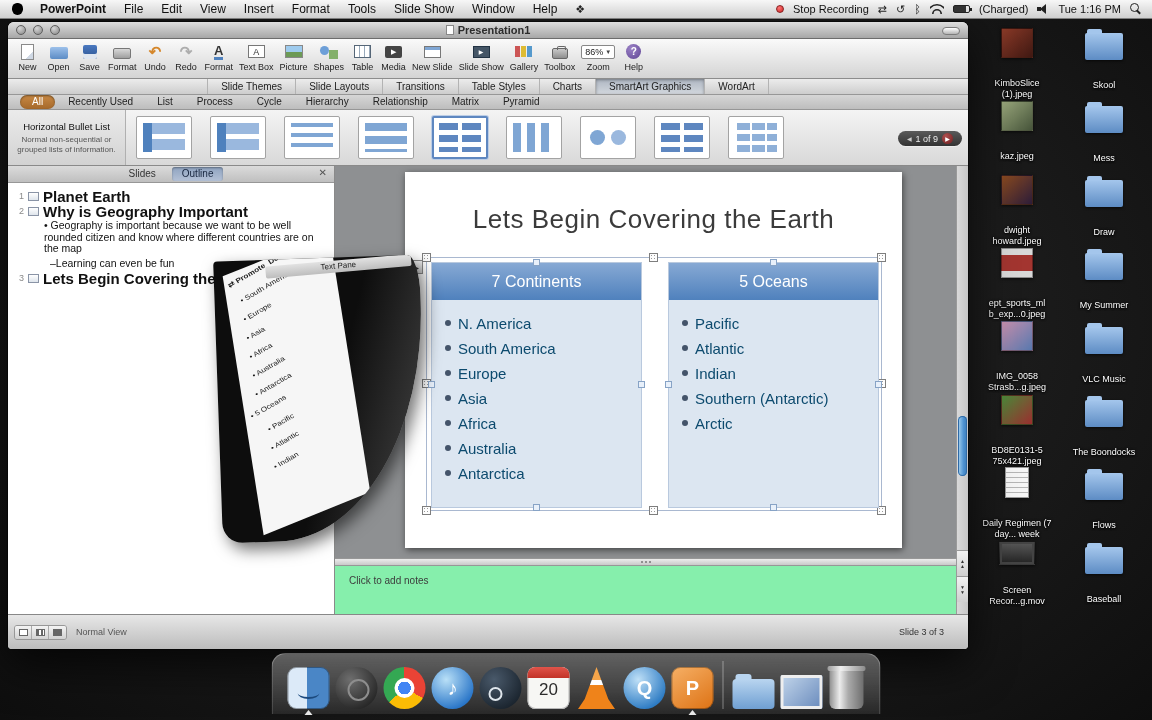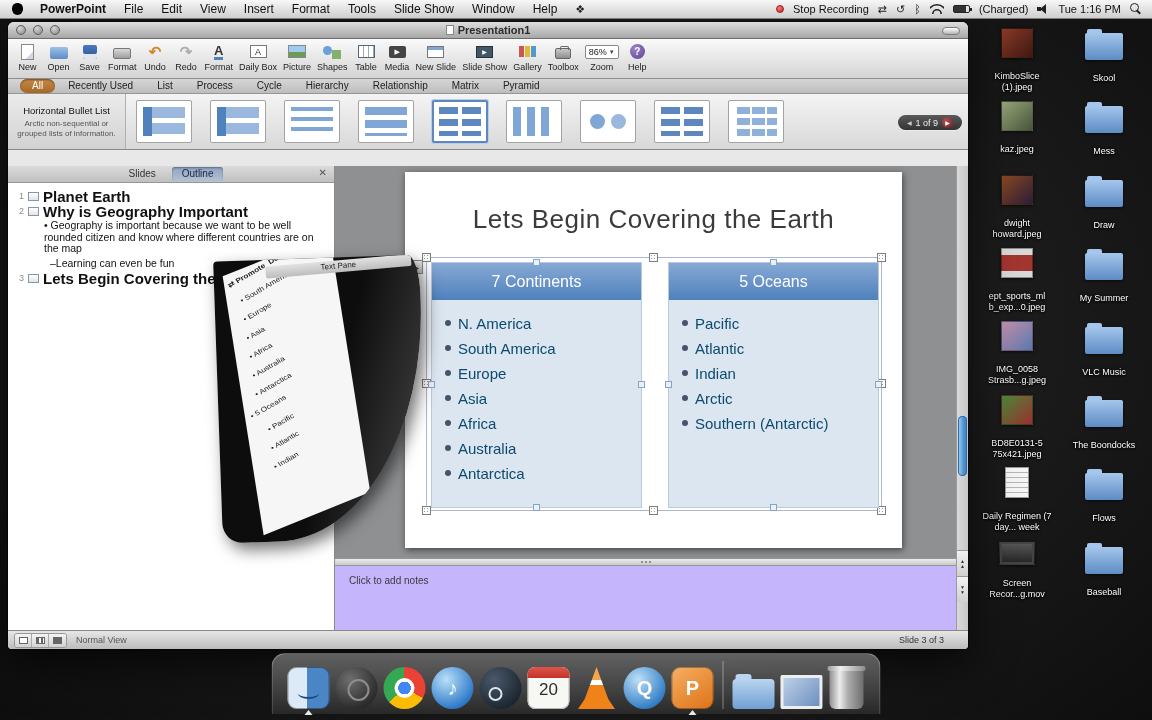--- a/index.html
+++ b/index.html
@@ -151,40 +151,40 @@
 .salist li::before{content:"";position:absolute;left:-13px;top:9px;width:6px;height:6px;border-radius:50%;background:#44546a;}
 .bhandle{position:absolute;width:7px;height:7px;background:#e8f0fa;border:1px solid #87a3c6;}
 .bh-t{left:50%;margin-left:-4px;top:-4px;}
 .bh-b{left:50%;margin-left:-4px;bottom:-4px;}
 .bh-l{left:-4px;top:50%;margin-top:-4px;}
 .bh-r{right:-4px;top:50%;margin-top:-4px;}
 
 
 .splitter{position:absolute;left:0;right:12px;top:392px;height:8px;background:linear-gradient(#ececec,#c9c9c9);border-top:1px solid #979797;border-bottom:1px solid #979797;display:flex;align-items:center;justify-content:center;gap:2px;}
 .splitter i{width:2px;height:2px;border-radius:50%;background:#777;display:block;}
-.notes{position:absolute;left:0;right:12px;top:400px;bottom:0;background:#c4b5fd;}
+.notes{position:absolute;left:0;right:12px;top:400px;bottom:0;background:#86efac;}
 .notes .ph{font-size:10px;color:#3c3c3c;margin:9px 0 0 14px;}
 .vscroll{position:absolute;right:0;top:0;bottom:0;width:12px;background:linear-gradient(90deg,#d9d9d9,#c6c6c6);border-left:1px solid #9a9a9a;}
 .vthumb{position:absolute;left:1px;right:1px;top:250px;height:60px;border-radius:5px;background:linear-gradient(90deg,#a8d4f0,#4f93d2 60%,#3b7cba);box-shadow:inset 0 0 0 1px #2f6aa6;}
 .navbtn{position:absolute;left:0;right:0;height:26px;background:linear-gradient(#f2f2f2,#cfcfcf);border-top:1px solid #999;display:flex;flex-direction:column;align-items:center;justify-content:center;font-size:5px;color:#333;line-height:5px;}
 .nav-up{bottom:54px;}
 .nav-down{bottom:28px;}
-.statusbar{position:absolute;left:0;right:0;bottom:0;height:19px;background:linear-gradient(#e7e7e7,#bcbcbc);border-top:1px solid #888;display:flex;align-items:center;font-size:9px;color:#444;}
+.statusbar{position:absolute;left:0;right:0;bottom:0;height:35px;background:linear-gradient(#e7e7e7,#bcbcbc);border-top:1px solid #888;display:flex;align-items:center;font-size:9px;color:#444;}
 .viewbtns{display:flex;margin-left:6px;border:1px solid #979797;border-radius:3px;overflow:hidden;}
 .vb{width:17px;height:13px;background:linear-gradient(#f4f4f4,#d2d2d2);border-right:1px solid #aaa;display:flex;align-items:center;justify-content:center;}
 .vb:last-child{border-right:none;}
 .vb .mini{width:9px;height:7px;border:1px solid #666;background:#fff;}
 .vb .mini.grid{background:repeating-linear-gradient(90deg,#666 0 2px,#fff 2px 4px);}
 .vb .mini.dark{background:#666;}
 .viewlabel{margin-left:9px;color:#555;}
 .slideind{margin-left:auto;margin-right:24px;color:#333;}
 
 
 .dicon{position:absolute;width:72px;display:flex;flex-direction:column;align-items:center;z-index:5;}
-.dicon .lbl{margin-top:13px;font-size:9px;color:#fff;text-align:center;line-height:10.5px;text-shadow:0 1px 2px #000,0 0 3px #000;max-width:74px;}
+.dicon .lbl{margin-top:20px;font-size:9px;color:#fff;text-align:center;line-height:10.5px;text-shadow:0 1px 2px #000,0 0 3px #000;max-width:74px;}
 .fthumb{width:32px;height:30px;box-shadow:0 1px 3px rgba(0,0,0,.65);border:1px solid rgba(0,0,0,.35);}
 .t1{background:linear-gradient(135deg,#8a3a28,#401812);}
 .t2{background:linear-gradient(135deg,#9aa87c,#46543a);}
 .t3{background:linear-gradient(135deg,#8a4a20,#2c1c38);}
 .t4{background:linear-gradient(180deg,#d8d8d8 22%,#a33530 22% 78%,#d8d8d8 78%);}
 .t5{background:linear-gradient(135deg,#c790ae,#5878ae);}
 .t6{background:linear-gradient(135deg,#4c8a3a,#9a2e2e);}
 .t7{width:24px;height:31px;background:#f5f5f5;background-image:repeating-linear-gradient(180deg,transparent 0 4px,#b5b5b5 4px 5px);border:1px solid #999;}
 .t8{width:36px;height:24px;background:linear-gradient(#5a5a5a,#222);box-shadow:inset 0 0 0 2px #444,0 1px 3px rgba(0,0,0,.65);}
 .folder{width:38px;height:27px;position:relative;border-radius:2px;background:linear-gradient(#a4c6ec,#5d8cc4);box-shadow:0 1px 3px rgba(0,0,0,.65);}
@@ -315,21 +315,21 @@
     <div class="tbi">
         <span class="ic">
           <span class="ti i-format">A</span>
         </span>
         <span class="lb">Format</span>
       </div>
     <div class="tbi">
         <span class="ic">
           <span class="ti i-textbox">A</span>
         </span>
-        <span class="lb">Daily Box</span>
+        <span class="lb">Text Box</span>
       </div>
     <div class="tbi">
         <span class="ic">
           <span class="ti i-picture"></span>
         </span>
         <span class="lb">Picture</span>
       </div>
     <div class="tbi">
         <span class="ic">
           <span class="ti i-shapes"></span>
@@ -386,37 +386,46 @@
         <span class="lb">Zoom</span>
       </div>
     <div class="tbi">
         <span class="ic">
           <span class="ti i-help">?</span>
         </span>
         <span class="lb">Help</span>
       </div>
   </div>
 
+  <div class="ribbon">
+    <span class="rtab">Slide Themes</span>
+    <span class="rtab">Slide Layouts</span>
+    <span class="rtab">Transitions</span>
+    <span class="rtab">Table Styles</span>
+    <span class="rtab">Charts</span>
+    <span class="rtab active">SmartArt Graphics</span>
+    <span class="rtab">WordArt</span>
+  </div>
 
   <div class="cattabs">
     <span class="cat active">All</span>
     <span class="cat">Recently Used</span>
     <span class="cat">List</span>
     <span class="cat">Process</span>
     <span class="cat">Cycle</span>
     <span class="cat">Hierarchy</span>
     <span class="cat">Relationship</span>
     <span class="cat">Matrix</span>
     <span class="cat">Pyramid</span>
   </div>
 
   <div class="gallery">
     <div class="ginfo">
       <div class="gname">Horizontal Bullet List</div>
-      <div class="gdesc">Arctic non-sequential or grouped lists of information.</div>
+      <div class="gdesc">Normal non-sequential or grouped lists of information.</div>
     </div>
     <div class="gthumbs">
       <div class="thumb">
           <div class="pat pat-lista"></div>
         </div>
       <div class="thumb">
           <div class="pat pat-lista"></div>
         </div>
       <div class="thumb">
           <div class="pat pat-lines"></div>
@@ -524,22 +533,22 @@
             <span class="bhandle bh-l"></span>
             <span class="bhandle bh-r"></span>
           </div>
 
           <div class="sabox right">
             <div class="sahead">5 Oceans</div>
             <ul class="salist">
               <li>Pacific</li>
               <li>Atlantic</li>
               <li>Indian</li>
+              <li>Southern (Antarctic)</li>
               <li>Arctic</li>
-              <li>Southern (Antarctic)</li>
             </ul>
             <span class="bhandle bh-t"></span>
             <span class="bhandle bh-b"></span>
             <span class="bhandle bh-l"></span>
             <span class="bhandle bh-r"></span>
           </div>
         </div>
       </div>
 
       <div class="splitter">

